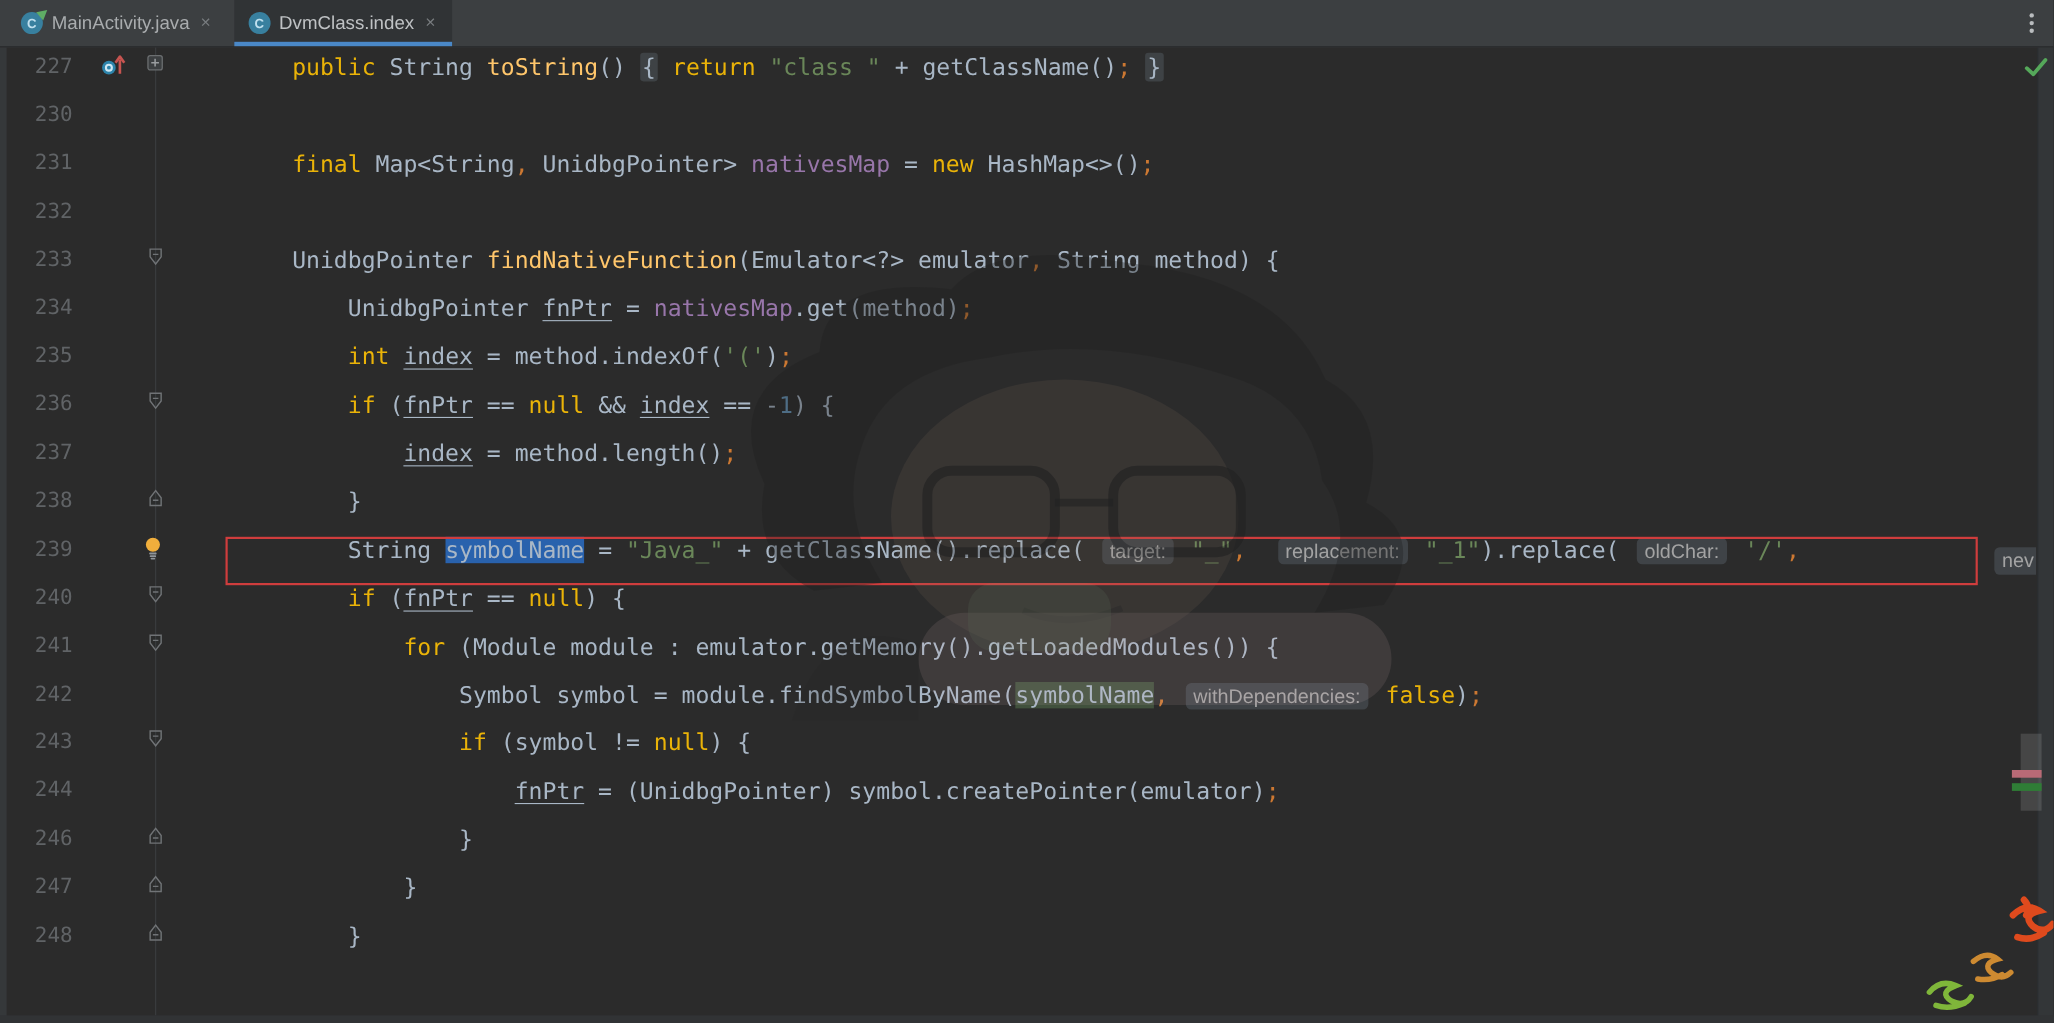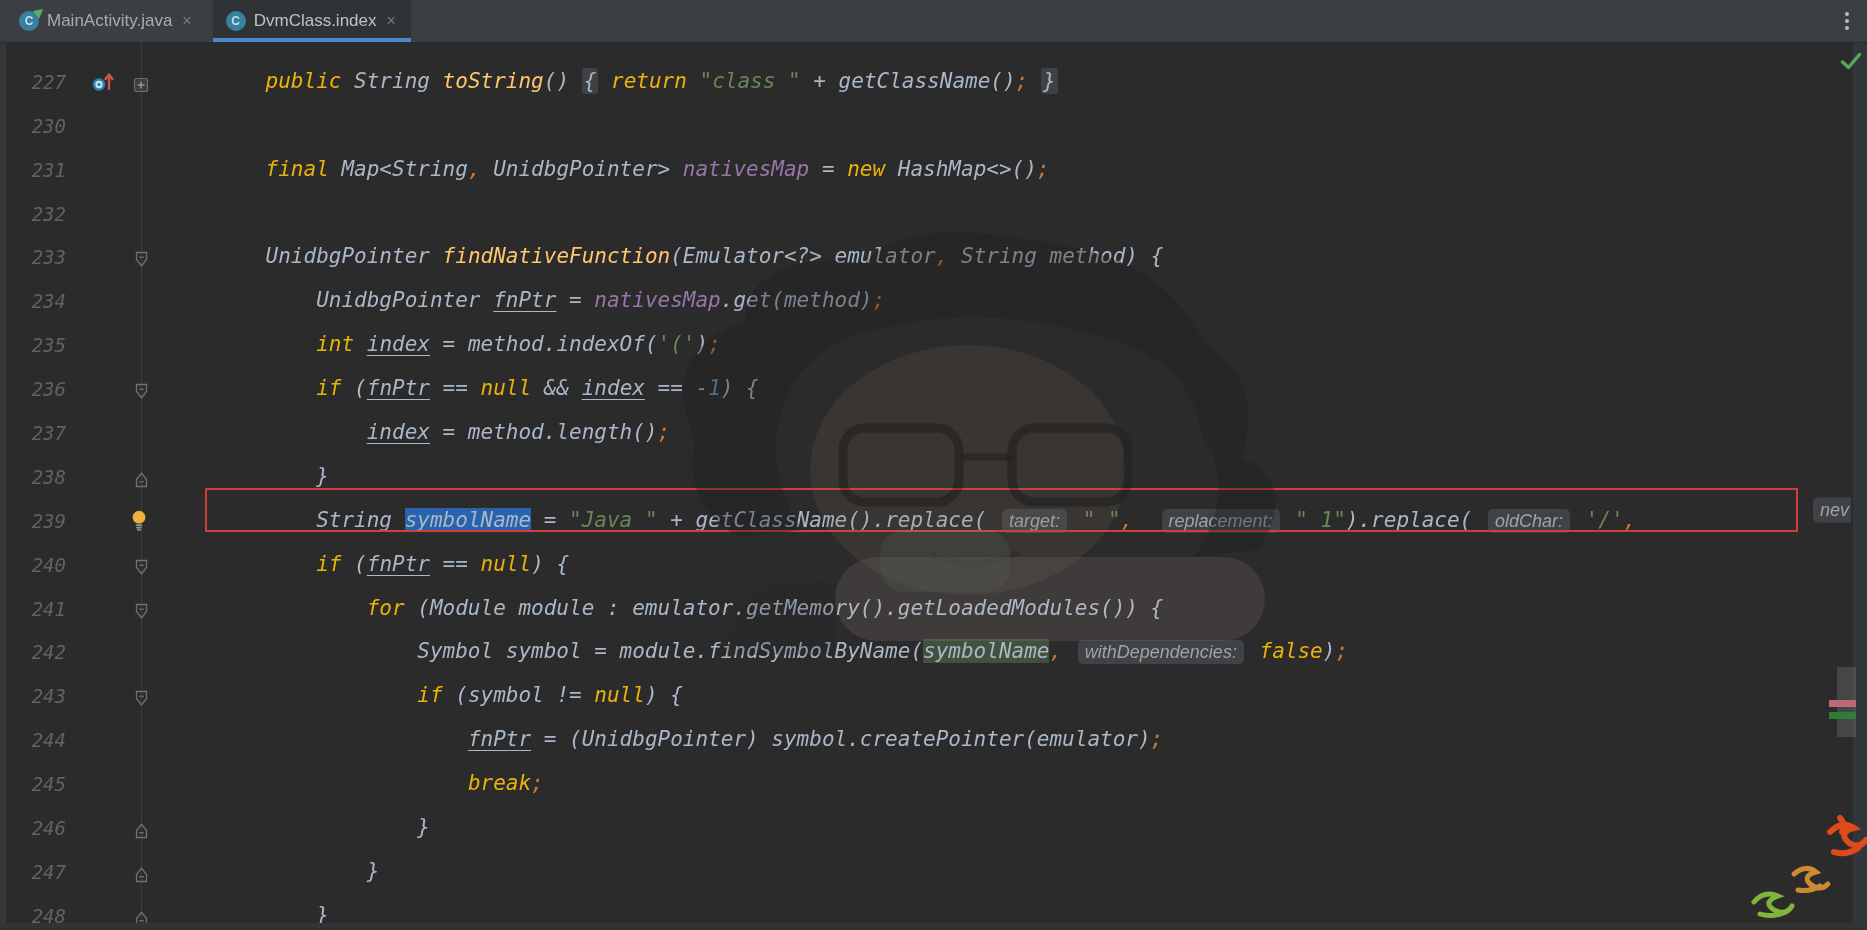--- a/index.html
+++ b/index.html
@@ -34,21 +34,21 @@
   .closex{color:#787c7f;font-size:16px;margin-left:2px;}
   .kebab{
     margin-left:auto;margin-right:14px;align-self:center;display:flex;flex-direction:column;gap:3px;
     padding:4px;cursor:pointer;
   }
   .kebab i{width:4px;height:4px;border-radius:50%;background:#b9bcbe;display:block;}
   
   .editor{position:absolute;left:0;top:43px;right:14px;bottom:7px;padding-top:6px;z-index:1;}
   .leftstrip{position:absolute;left:0;top:43px;bottom:0;width:6px;background:#35383a;z-index:2;}
   .foldguide{position:absolute;left:141px;top:43px;bottom:7px;width:1px;background:#3b3e40;z-index:0;}
-  .row{position:relative;height:43.9px;display:flex;align-items:flex-end;font-style:italic;}
+  .row{position:relative;height:43.9px;display:flex;align-items:flex-start;}
   .ln{
     width:80px;flex:none;text-align:right;padding-right:14px;box-sizing:border-box;
     color:#606366;font-size:19px;
   }
   .ico{width:46px;flex:none;display:flex;justify-content:center;align-items:center;}
   .fold{width:30px;flex:none;display:flex;justify-content:center;align-items:center;z-index:1;}
   .codetxt{
     white-space:pre;font-size:21px;color:#a9b7c6;padding-left:59px;position:static;
   }
   .tk-kw{color:#eab308;}
@@ -255,26 +255,20 @@
       </span>
       <span class="codetxt">                <span class="tk-kw">if</span><span class="tk-d"> (symbol != </span><span class="tk-kw">null</span><span class="tk-d">) {</span></span>
     </div>
     <div class="row">
       <span class="ln">244</span>
       <span class="ico"></span>
       <span class="fold"></span>
       <span class="codetxt">                    <span class="tk-und">fnPtr</span><span class="tk-d"> = (UnidbgPointer) symbol.createPointer(emulator)</span><span class="tk-semi">;</span></span>
     </div>
     <div class="row">
-      <span class="ln">245</span>
-      <span class="ico"></span>
-      <span class="fold"></span>
-      <span class="codetxt">                    <span class="tk-kw">break</span><span class="tk-semi">;</span></span>
-    </div>
-    <div class="row">
       <span class="ln">246</span>
       <span class="ico"></span>
       <span class="fold">
         <svg width="15" height="17" viewBox="0 0 15 17">
           <path d="M2.5 15.5 H12.5 V8.5 L7.5 2 L2.5 8.5 Z" fill="#33363820" stroke="#707376" stroke-width="1.3"></path>
           <line x1="5" y1="10.8" x2="10" y2="10.8" stroke="#707376" stroke-width="1.2"></line>
         </svg>
       </span>
       <span class="codetxt">                <span class="tk-d">}</span></span>
     </div>

